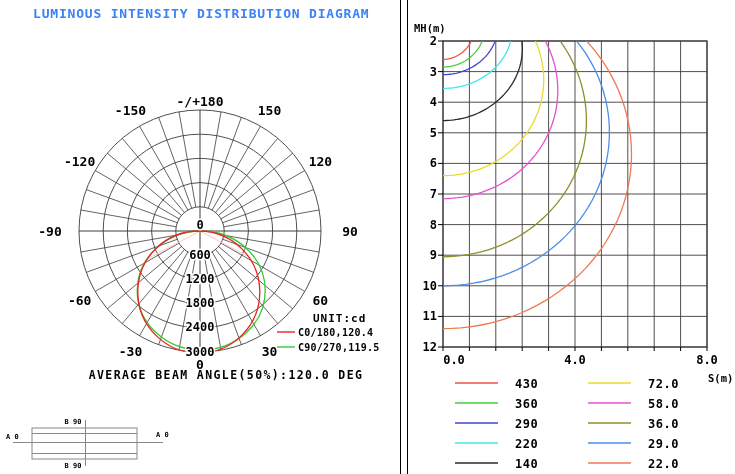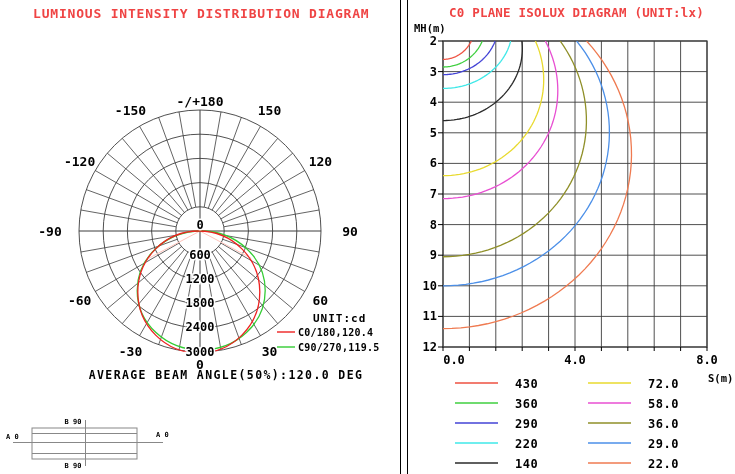--- a/index.html
+++ b/index.html
@@ -1,35 +1,34 @@
 <!DOCTYPE html>
 <html><head>
 <meta charset="utf-8">
 <style>
   html,body{margin:0;padding:0;background:#e8e8e8;}
   .page{
     position:relative;width:735px;height:474px;background:#ffffff;overflow:hidden;
-    font-family:"DejaVu Sans Mono","Liberation Mono",monospace;font-weight:bold;color:#ef4444;
+    font-family:"DejaVu Sans Mono","Liberation Mono",monospace;font-weight:bold;color:#3b82f6;
   }
   .panel-title{position:absolute;font-size:13px;font-weight:bold;letter-spacing:0.8px;white-space:nowrap;}
   .panel-title.left{left:33px;top:6px;}
   .panel-title.right{left:449px;top:5px;font-size:12.5px;letter-spacing:0.2px;}
   .divider-a,.divider-b{position:absolute;top:0;width:1px;height:474px;background:#000;}
   .divider-a{left:400px;}
   .divider-b{left:407px;}
   svg{position:absolute;left:0;top:0;}
   svg text{font-family:"DejaVu Sans Mono","Liberation Mono",monospace;font-weight:bold;fill:#000;}
 </style>
 </head>
 <body>
 
 <div class="page">
 
   <div class="panel-title left">LUMINOUS INTENSITY DISTRIBUTION DIAGRAM</div>
-  <div class="panel-title right">C0 PLANE ISOLUX DIAGRAM (UNIT:lx)</div>
 
   <svg id="polar-svg" width="400" height="474" viewBox="0 0 400 474">
     <g id="polar-grid">
         <circle cx="200" cy="231" r="24.200000000000003" fill="none" stroke="#3c3c3c" stroke-width="0.9"></circle>
         <circle cx="200" cy="231" r="48.400000000000006" fill="none" stroke="#3c3c3c" stroke-width="0.9"></circle>
         <circle cx="200" cy="231" r="72.6" fill="none" stroke="#3c3c3c" stroke-width="0.9"></circle>
         <circle cx="200" cy="231" r="96.80000000000001" fill="none" stroke="#3c3c3c" stroke-width="0.9"></circle>
         <circle cx="200" cy="231" r="121" fill="none" stroke="#3c3c3c" stroke-width="0.9"></circle>
         <line x1="204.2022858995397" y1="254.83234762289544" x2="221.01142949769857" y2="350.1617381144772" stroke="#3c3c3c" stroke-width="0.8"></line>
         <line x1="208.2768874684812" y1="253.740561423019" x2="241.38443734240593" y2="344.7028071150949" stroke="#3c3c3c" stroke-width="0.8"></line>

